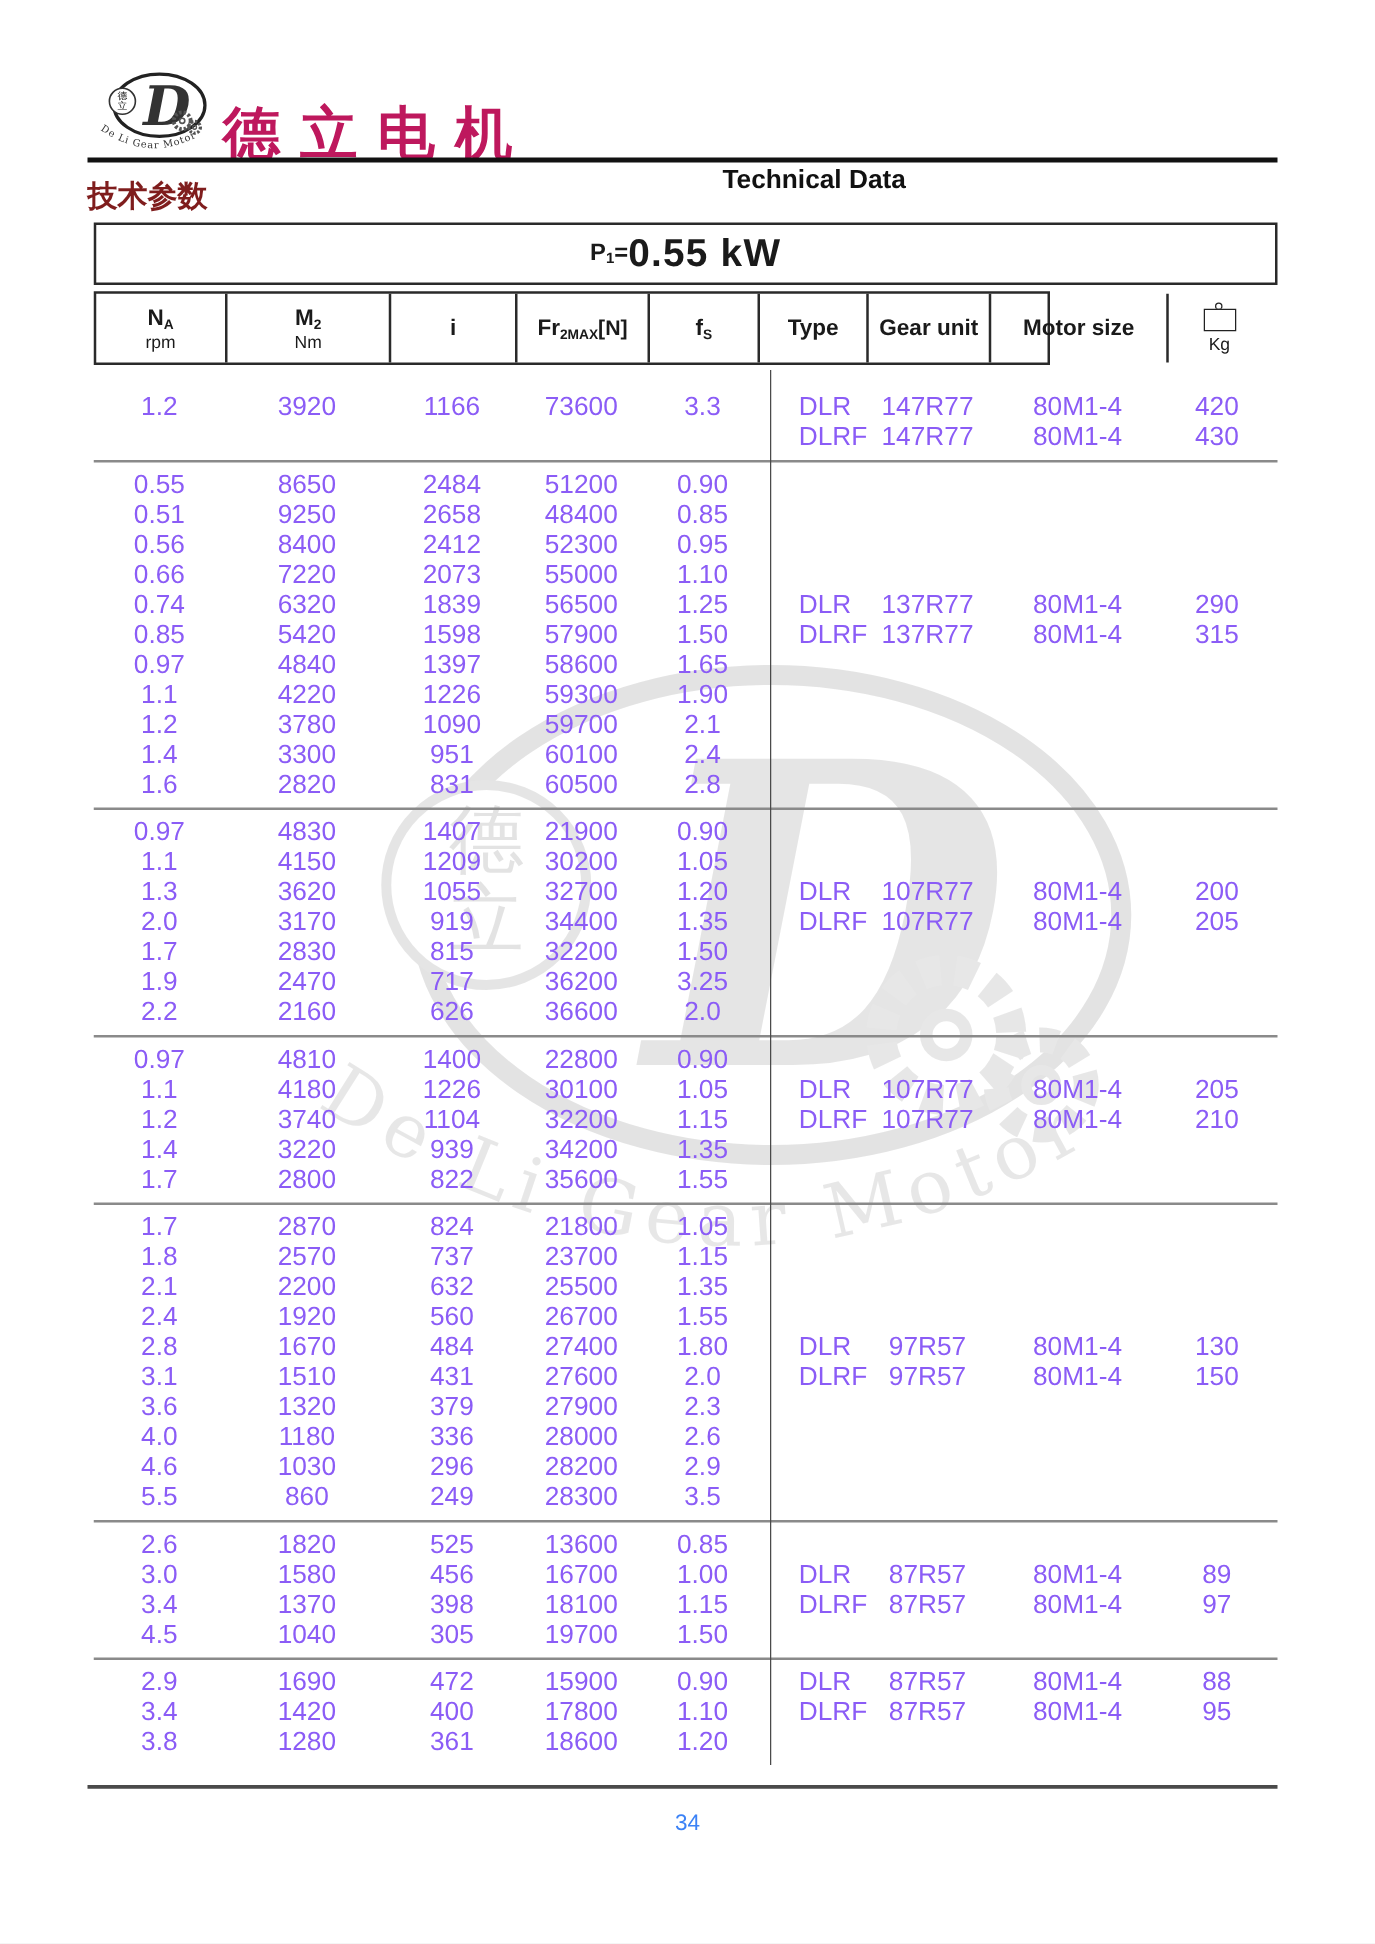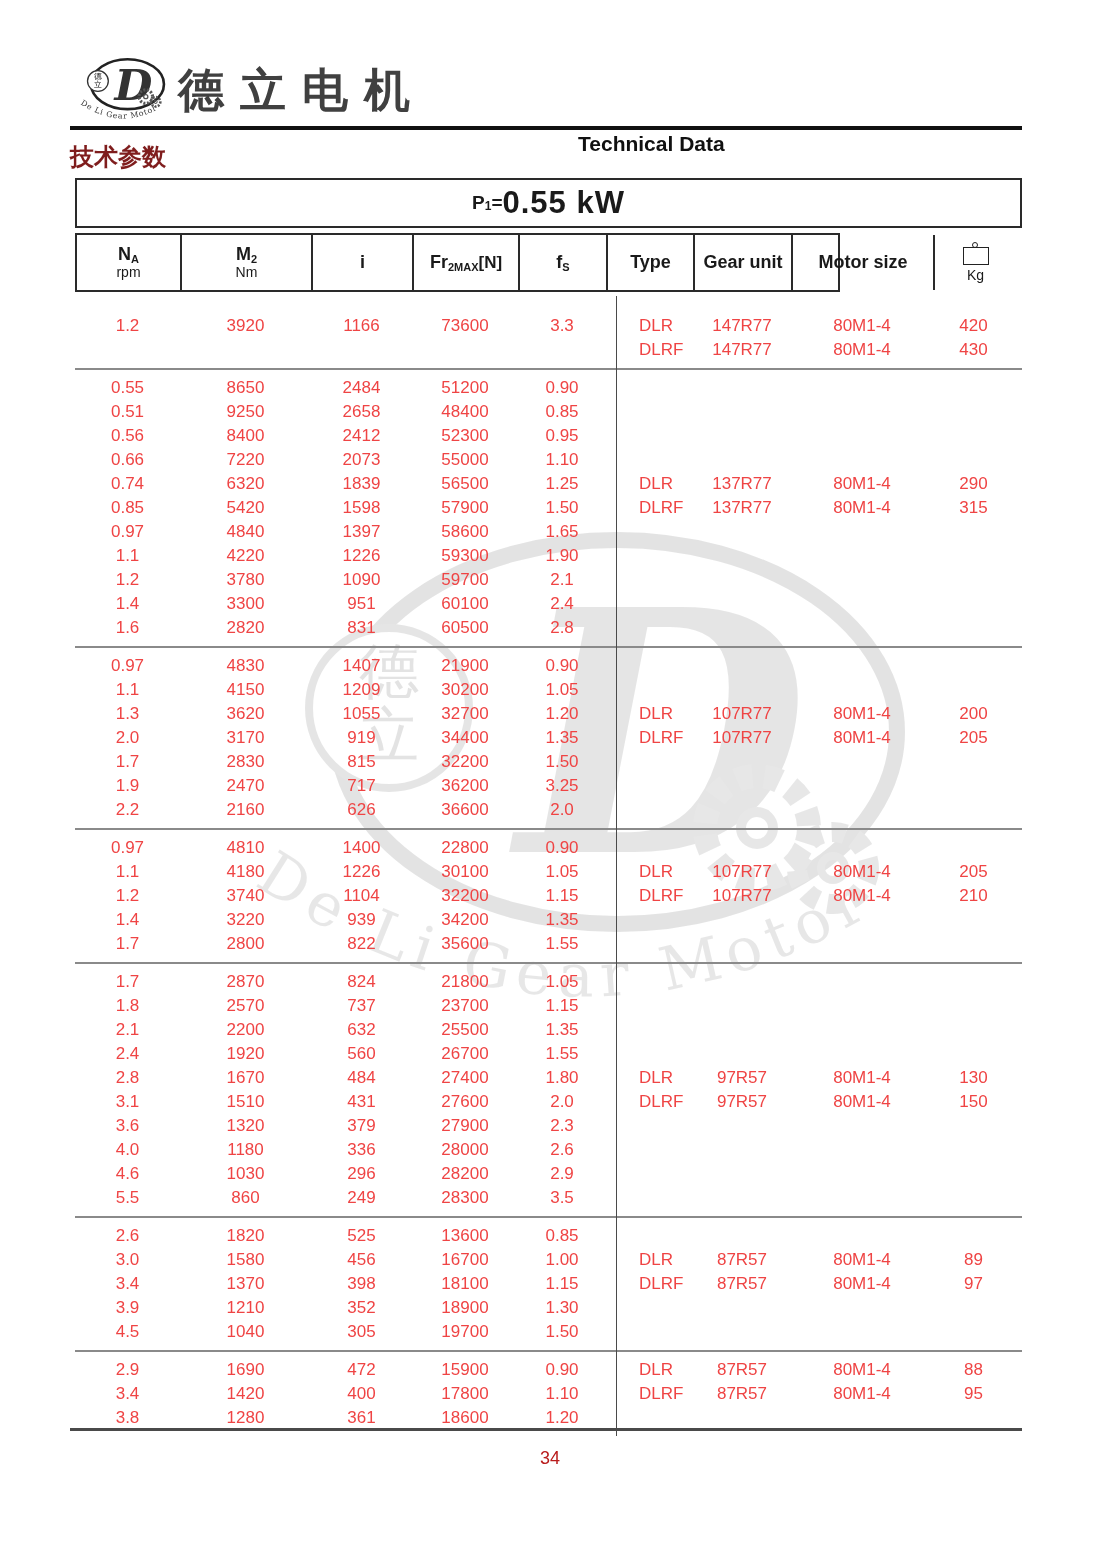--- a/index.html
+++ b/index.html
@@ -6,22 +6,22 @@
   .page{
     position:relative;width:1100px;height:1555px;margin:0 auto;background:#ffffff;
     font-family:"Liberation Sans", sans-serif;color:#1a1a1a;overflow:hidden;
   }
   
   .watermark{position:absolute;left:205px;top:500px;width:800px;opacity:0.12;pointer-events:none;}
   
   .masthead{position:absolute;left:70px;top:52px;width:952px;height:76px;}
   .logo{position:absolute;left:4px;top:2px;}
   .brand-cn{
-    position:absolute;left:108px;top:8px;font-family:"DejaVu Serif", serif;font-weight:bold;
-    font-size:46px;letter-spacing:16px;color:#404040;
+    position:absolute;left:108px;top:24px;font-family:"DejaVu Serif", serif;font-weight:bold;
+    font-size:46px;letter-spacing:16px;color:#be185d;
   }
   .top-rule{position:absolute;left:70px;top:126px;width:952px;height:0;border-top:4px solid #111;}
   .title-cn{position:absolute;left:70px;top:141px;font-size:24px;font-weight:bold;color:#7f1d1d;}
   .title-en{position:absolute;left:578px;top:132px;font-size:21px;font-weight:bold;color:#111;}
   
   .power-box{
     position:absolute;left:75px;top:178px;width:947px;height:50px;border:2px solid #2a2a2a;
     display:flex;align-items:center;justify-content:center;box-sizing:border-box;
   }
   .power-prefix{font-size:19px;font-weight:bold;}
@@ -47,27 +47,27 @@
   .kg-icon .knob{position:absolute;left:9px;top:0;width:6px;height:6px;border:1.5px solid #222;border-radius:50%;box-sizing:border-box;}
   .kg-icon .block{position:absolute;left:0;top:5px;width:26px;height:18px;border:1.5px solid #222;box-sizing:border-box;background:#fff;}
   
   .tbody{position:absolute;left:75px;top:296px;width:947px;}
   .vline{position:absolute;left:541px;top:0;bottom:0;width:0;border-left:1.5px solid #4a4a4a;}
   .section{padding:6px 0 6px 0;}
   .section.first{padding-top:18px;}
   .section + .section{border-top:2px solid #8a8a8a;}
   .trow{
     display:grid;grid-template-columns:105px 131px 101px 106px 88px 87px 98px 142px 81px;
-    height:24px;line-height:24px;font-size:17px;color:#ef4444;
+    height:24px;line-height:24px;font-size:21px;color:#8b5cf6;
   }
   .td{text-align:center;white-space:nowrap;}
   .td.type{text-align:left;padding-left:33px;box-sizing:border-box;}
   
   .footer-rule{position:absolute;left:70px;top:1428px;width:952px;border-top:3px solid #4a4a4a;}
-  .page-number{position:absolute;left:0;top:1448px;width:1100px;text-align:center;font-size:18px;color:#b91c1c;}
+  .page-number{position:absolute;left:0;top:1448px;width:1100px;text-align:center;font-size:18px;color:#3b82f6;}
 </style>
 </head>
 <body>
 
 <div class="page">
 
   <div class="watermark">
     <svg viewBox="0 0 200 150" width="800" height="600">
       <ellipse cx="103" cy="58" rx="70" ry="48" fill="none" stroke="#222" stroke-width="4"></ellipse>
       <text x="78" y="88" font-family="DejaVu Serif, serif" font-style="italic" font-weight="bold" font-size="84" fill="#333">D</text>
@@ -578,31 +578,20 @@
       <span class="td">1370</span>
       <span class="td">398</span>
       <span class="td">18100</span>
       <span class="td">1.15</span>
       <span class="td type">DLRF</span>
       <span class="td">87R57</span>
       <span class="td">80M1-4</span>
       <span class="td">97</span>
     </div>
         <div class="trow">
-      <span class="td">3.9</span>
-      <span class="td">1210</span>
-      <span class="td">352</span>
-      <span class="td">18900</span>
-      <span class="td">1.30</span>
-      <span class="td type"></span>
-      <span class="td"></span>
-      <span class="td"></span>
-      <span class="td"></span>
-    </div>
-        <div class="trow">
       <span class="td">4.5</span>
       <span class="td">1040</span>
       <span class="td">305</span>
       <span class="td">19700</span>
       <span class="td">1.50</span>
       <span class="td type"></span>
       <span class="td"></span>
       <span class="td"></span>
       <span class="td"></span>
     </div>

